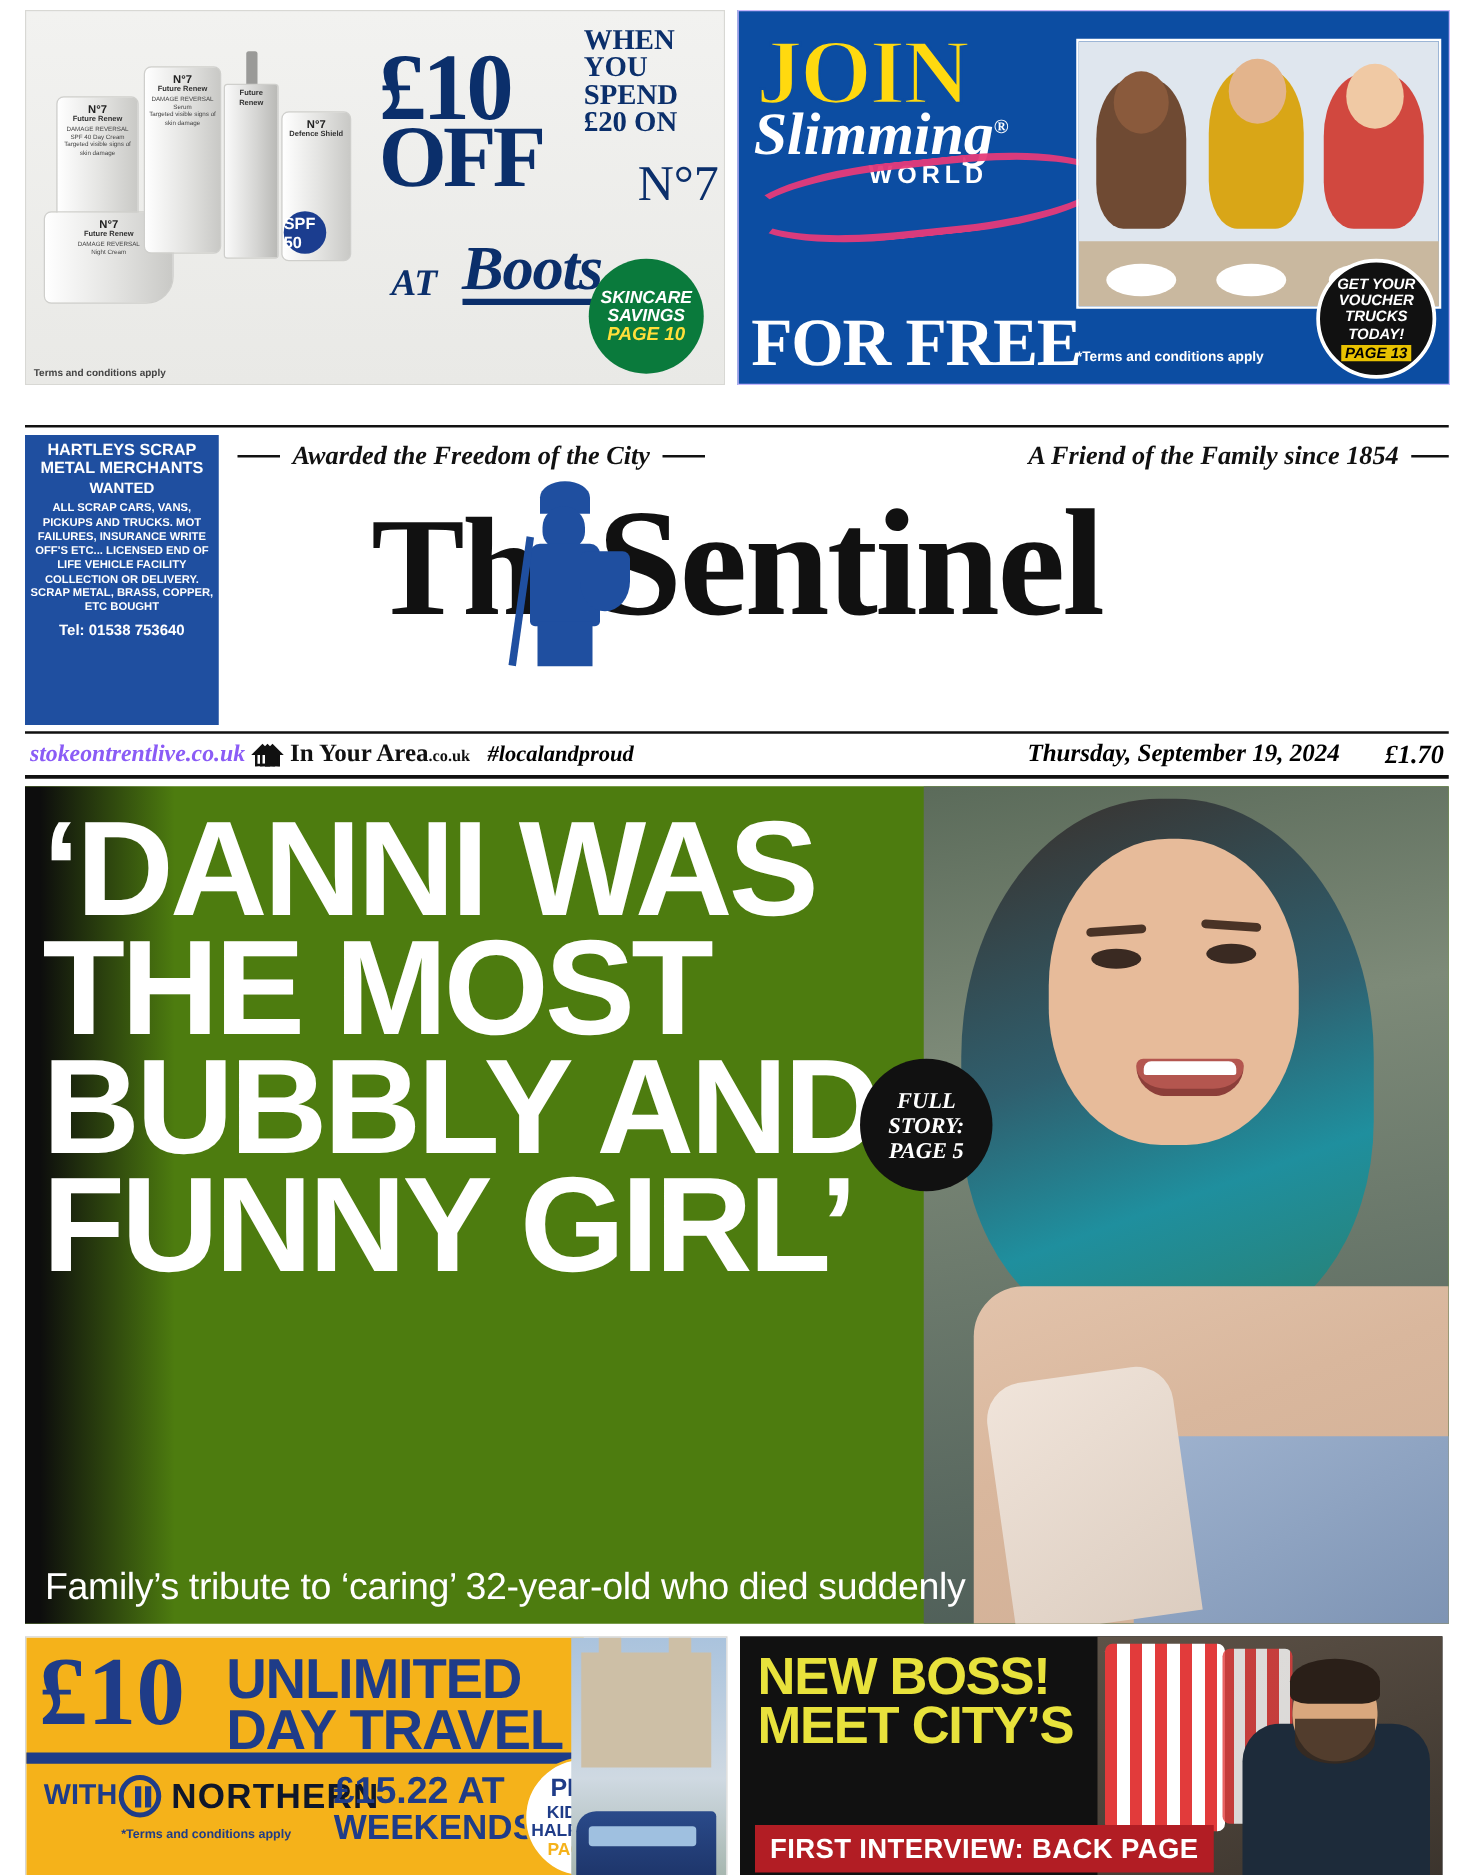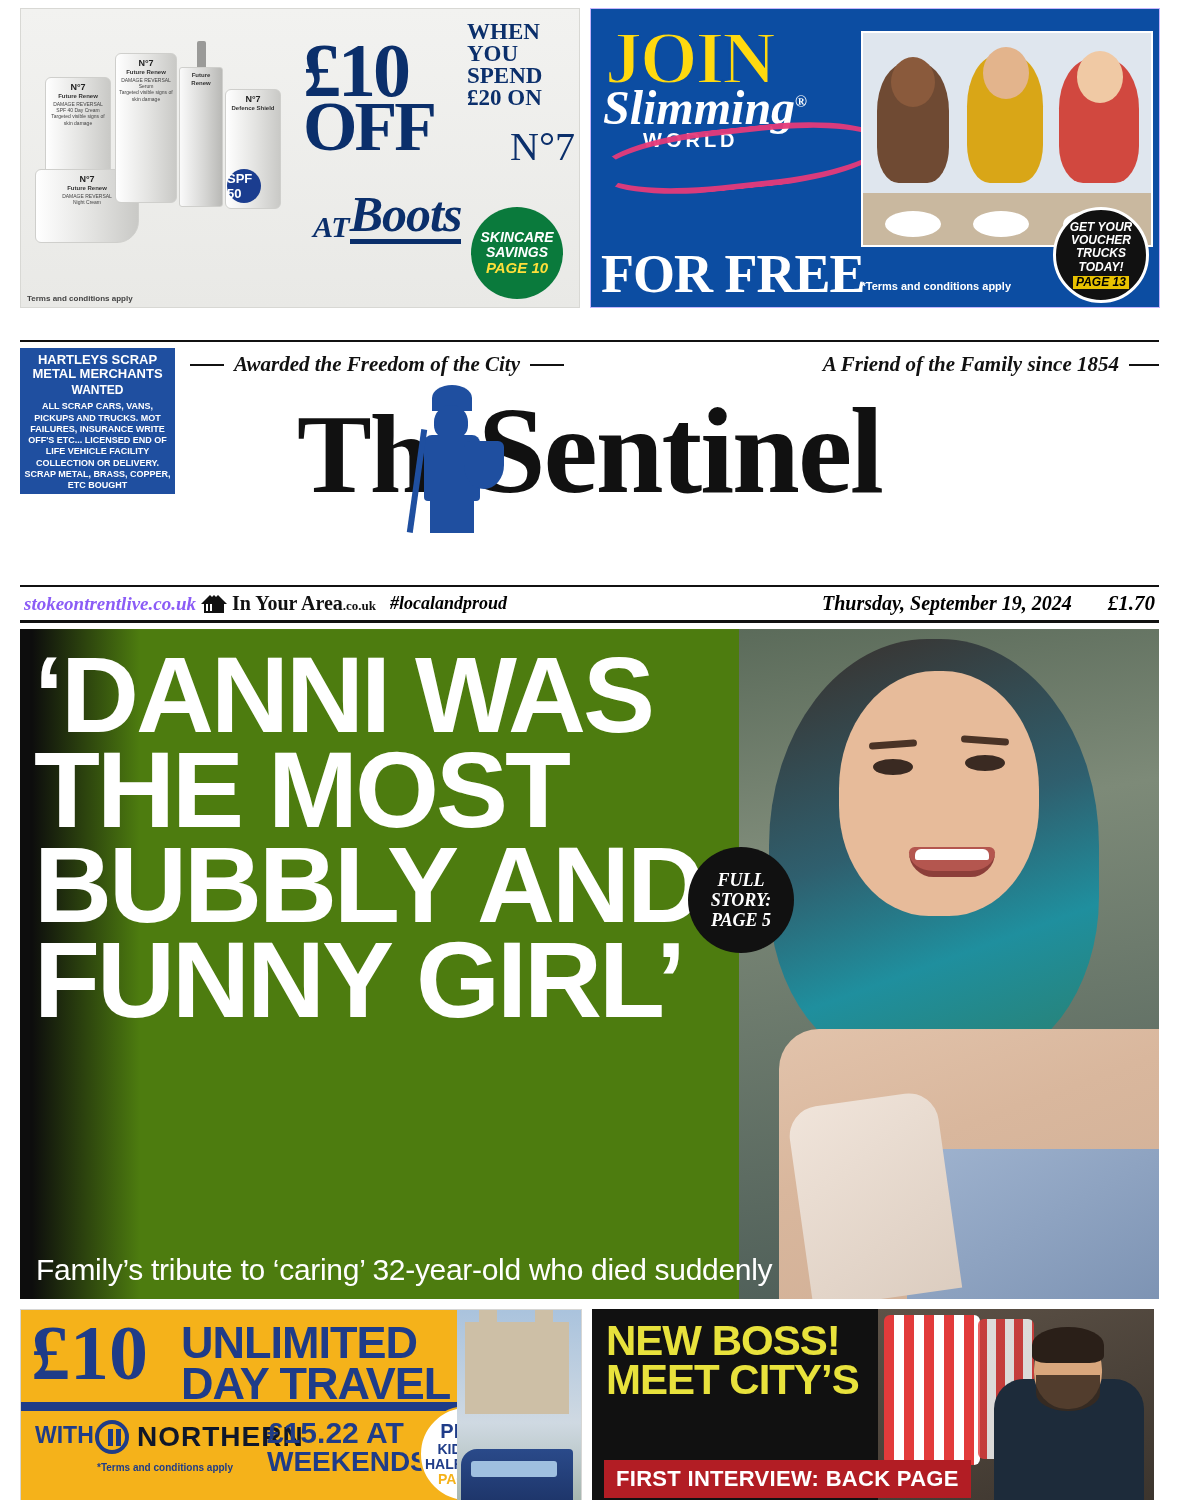--- a/index.html
+++ b/index.html
@@ -51,21 +51,21 @@
   .off10 .small { display: block; font-size: 70px; }
   .when-you {
     position: absolute; right: 4px; top: 6px; width: 110px;
     font-family: "Liberation Serif", serif; font-weight: bold; color: #0b2f6b;
     font-size: 23px; line-height: 0.95; text-align: left;
   }
   .no7-logo {
     position: absolute; right: 6px; top: 108px;
     font-family: "Liberation Serif", serif; font-size: 40px; color: #0b2f6b; font-weight: normal;
   }
-  .at-boots { position: absolute; left: 24px; top: 176px; display: flex; align-items: flex-end; gap: 0; }
+  .at-boots { position: absolute; left: 24px; top: 176px; display: flex; align-items: flex-end; gap: 20px; }
   .at-word { font-family: "Liberation Serif", serif; font-style: italic; font-weight: bold; color: #0b2f6b; font-size: 30px; }
   .boots-word {
     font-family: "Liberation Serif", serif; font-style: italic; font-weight: bold;
     color: #0b2f6b; font-size: 50px; letter-spacing: -1px;
     border-bottom: 5px solid #0b2f6b; line-height: 0.95;
   }
   .skincare-badge {
     position: absolute; right: 18px; bottom: 6px; width: 92px; height: 92px; border-radius: 50%;
     background: #0a7a3c; color: #fff; display: flex; flex-direction: column;
     align-items: center; justify-content: center; text-align: center;
@@ -82,21 +82,21 @@
   .sw-join {
     font-family: "Liberation Serif", serif; font-weight: bold; font-size: 74px;
     color: #ffd90f; letter-spacing: -2px; line-height: 0.9;
     margin: 16px 0 0 14px; -webkit-text-stroke: 2px #0c4da2;
   }
   .sw-slimming {
     font-family: "Liberation Serif", serif; font-style: italic; font-weight: bold;
     font-size: 48px; color: #ffffff; margin: -6px 0 0 12px; line-height: 0.9;
   }
   .sw-slimming sup { font-size: 16px; }
-  .sw-world { font-size: 20px; color: #fff; font-weight: bold; letter-spacing: 4px; margin-left: 52px; }
+  .sw-world { font-size: 20px; color: #fff; font-weight: bold; letter-spacing: 4px; margin-left: 104px; }
   .sw-swoosh {
     position: absolute; left: 6px; top: 118px; width: 290px; height: 62px;
     border: 6px solid #e53b7a; border-radius: 50%/60%; border-left-color: transparent;
     transform: rotate(-6deg); opacity: .95;
   }
   .sw-forfree {
     position: absolute; left: 10px; bottom: 10px;
     font-family: "Liberation Serif", serif; font-weight: bold; font-size: 54px;
     color: #ffffff; line-height: 0.9; letter-spacing: -1px;
   }
@@ -122,21 +122,21 @@
     position: absolute; right: 10px; bottom: 4px; width: 96px; height: 96px; border-radius: 50%;
     background: #111; color: #fff; border: 3px solid #fff;
     display: flex; flex-direction: column; align-items: center; justify-content: center;
     text-align: center; font-weight: bold; font-size: 12px; line-height: 1.1; font-style: italic;
   }
   .sw-voucher .pg { background: #e8c100; color: #000; font-size: 12px; padding: 0 3px; margin-top: 2px; }
 
   
   .masthead-wrap { position: relative; height: 245px; border-top: 2px solid #111; margin: 0 20px; }
   .hartleys {
-    position: absolute; left: 0; top: 6px; width: 155px; height: 146px;
+    position: absolute; left: 0; top: 6px; width: 155px; height: 232px;
     background: #1f4fa0; color: #fff; text-align: center; padding: 5px 4px;
     font-size: 9px; line-height: 1.25; font-weight: bold;
   }
   .hartleys h4 { font-size: 13px; line-height: 1.05; margin-bottom: 2px; }
   .hartleys .wanted { font-size: 12px; margin: 3px 0; }
   .hartleys .tel { margin-top: 6px; font-size: 12px; }
   .awards { display: flex; justify-content: space-between; align-items: center; padding: 10px 0 0 170px; }
   .award {
     font-family: "Liberation Serif", serif; font-style: italic; font-weight: bold;
     font-size: 21px; color: #111; display: flex; align-items: center; gap: 10px;

